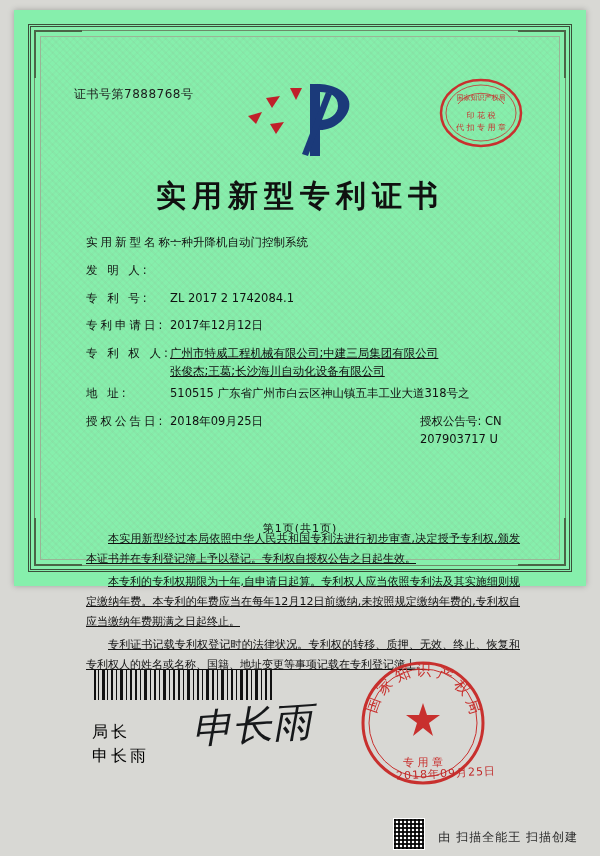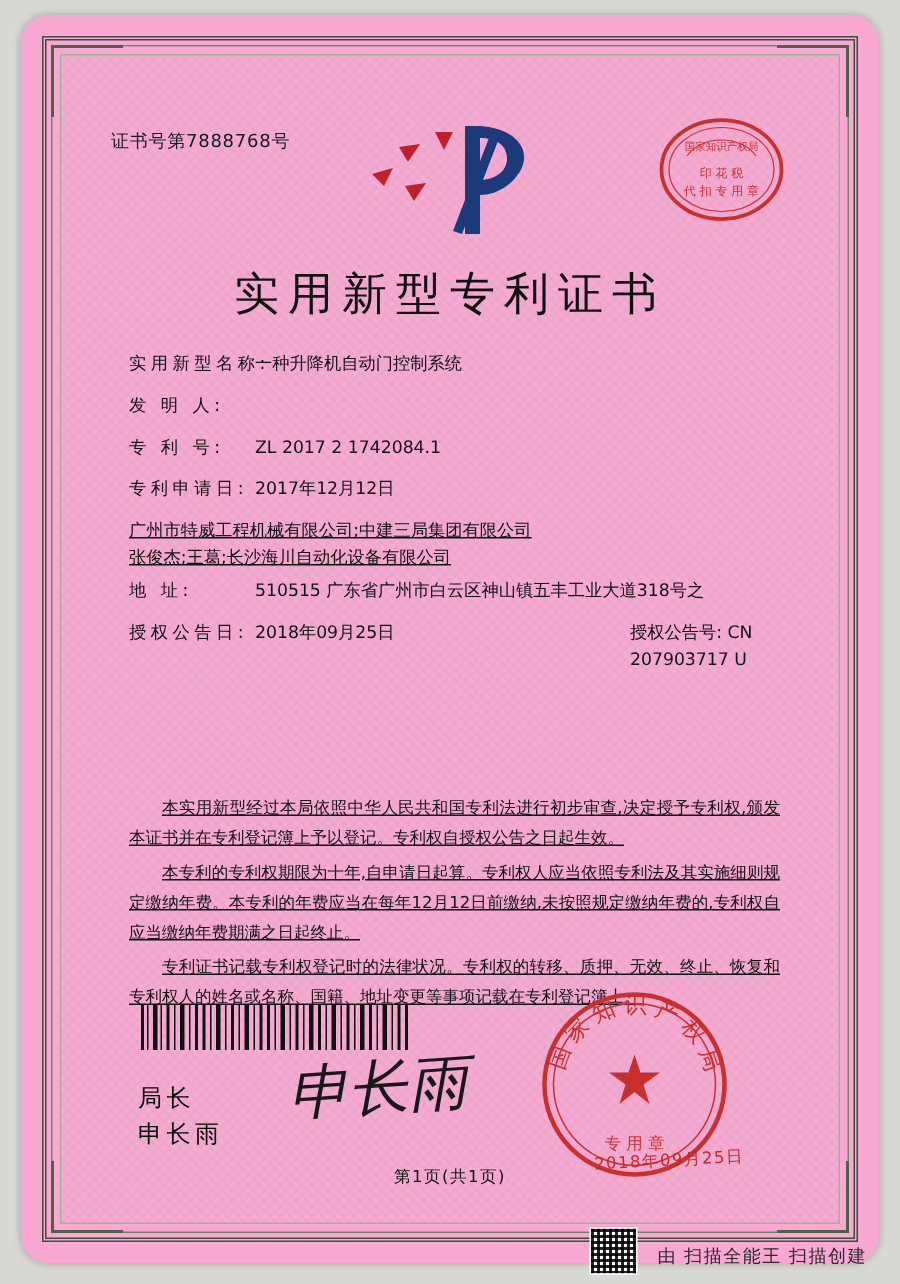--- a/index.html
+++ b/index.html
@@ -6,24 +6,23 @@
   body{
     width:600px;height:856px;
     background:#d8d8d4;
     font-family:"DejaVu Sans","Liberation Sans",sans-serif;
     overflow:hidden;
     position:relative;
   }
   .page{
     position:absolute;
     left:14px;top:10px;
-    width:572px;height:832px;
-    background:#f9a8d4;
+    width:572px;height:576px;
+    background:#86efac;
     box-shadow:0 0 6px rgba(0,0,0,.25);
-    border-radius:18px;
   }
   
   .frame-outer{
     position:absolute;left:14px;top:14px;right:14px;bottom:14px;
     border:3px double #3b4f3a;
   }
   .frame-mid{
     position:absolute;left:20px;top:20px;right:20px;bottom:20px;
     border:1px solid #6d8a68;
   }
@@ -61,21 +60,21 @@
 
   .seal-top{
     position:absolute;right:24px;top:22px;
     width:86px;height:86px;
   }
 
   .title{
     position:absolute;left:0;right:0;top:128px;
     text-align:center;
     font-family:"DejaVu Serif","Liberation Serif",serif;
-    font-weight:normal;
+    font-weight:bold;
     font-size:30px;
     letter-spacing:6px;
     color:#101010;
   }
 
   .fields{
     position:absolute;left:34px;right:26px;top:186px;
     font-size:11.5px;
     color:#101010;
     line-height:1.55;
@@ -207,20 +206,21 @@
       </div>
       <div class="row">
         <div class="lbl">专 利 号:</div>
         <div class="val">ZL 2017 2 1742084.1</div>
       </div>
       <div class="row">
         <div class="lbl">专利申请日:</div>
         <div class="val">2017年12月12日</div>
       </div>
       <div class="row" style="margin-bottom:4px;">
+        <div class="lbl">专 利 权 人:</div>
         <div class="val">
           <span class="sub">广州市特威工程机械有限公司;中建三局集团有限公司</span>
           <span class="sub">张俊杰;王葛;长沙海川自动化设备有限公司</span>
         </div>
       </div>
       <div class="row">
         <div class="lbl">地 址:</div>
         <div class="val">510515 广东省广州市白云区神山镇五丰工业大道318号之</div>
       </div>
       <div class="row">

